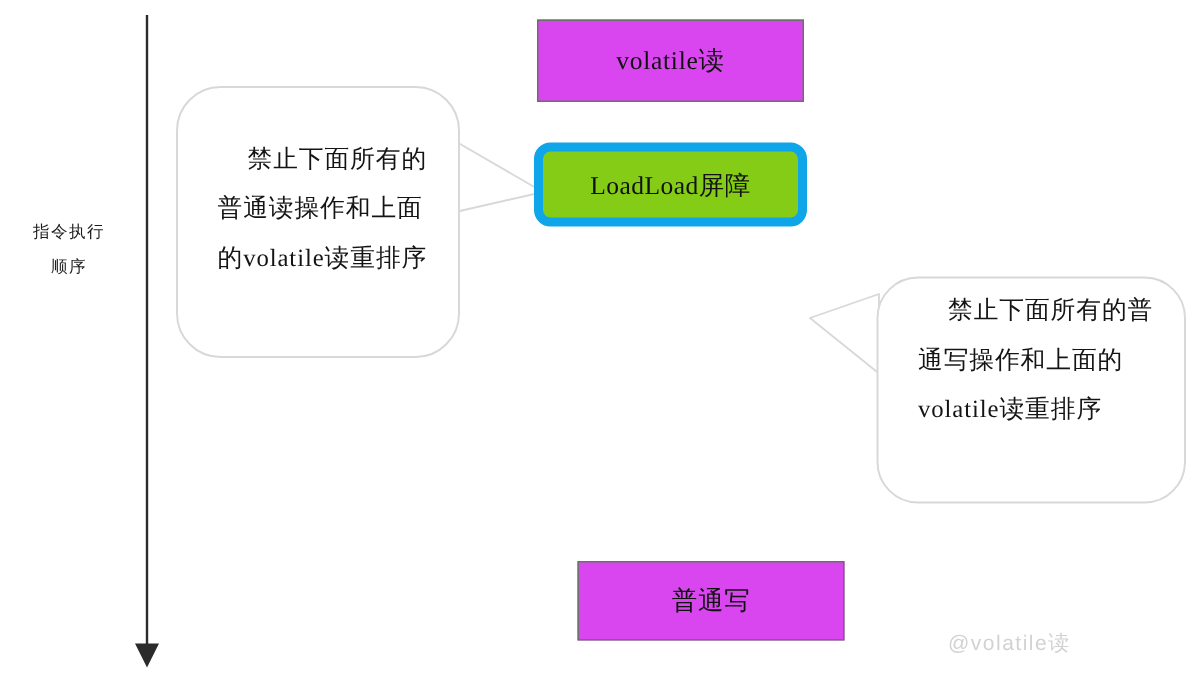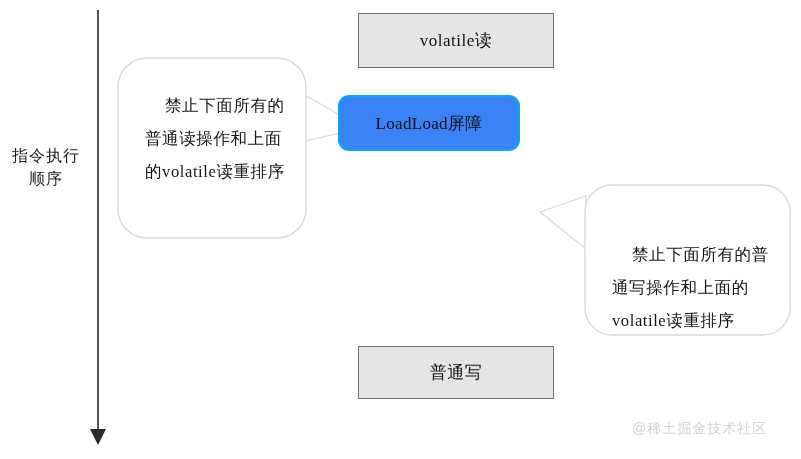--- a/index.html
+++ b/index.html
@@ -22,56 +22,56 @@
     width: 801px;
     height: 459px;
   }
 
   
   .axis-label {
     position: absolute;
     left: 6px;
     top: 144px;
     width: 80px;
-    font-size: 16px;
+    font-size: 11px;
     line-height: 23px;
     color: #1c1c1c;
     text-align: center;
     letter-spacing: 1px;
     white-space: pre-line;
   }
 
   
   .op-box {
     position: absolute;
     left: 358px;
-    width: 196px;
+    width: 178px;
     border: 1px solid #6e6e6e;
-    background: #e5e5e5;
+    background: #d946ef;
     box-sizing: border-box;
     display: flex;
     align-items: center;
     justify-content: center;
     font-size: 17px;
     color: #111111;
     letter-spacing: 0.5px;
   }
   .op-box.b-volatile-read { top: 13px;  height: 55px; }
   .op-box.b-normal-read   { top: 285px; height: 53px; }
-  .op-box.b-normal-write  { top: 346px; height: 53px; }
+  .op-box.b-normal-write  { top: 374px; height: 53px; margin-left: 27px; }
 
   
   .barrier-box {
     position: absolute;
-    left: 338px;
+    left: 356px;
     width: 182px;
     height: 56px;
-    border: 2px solid #0ea5e9;
+    border: 6px solid #0ea5e9;
     border-radius: 11px;
-    background: #3b82f6;
+    background: #84cc16;
     box-sizing: border-box;
     display: flex;
     align-items: center;
     justify-content: center;
     font-size: 17px;
     color: #111111;
     letter-spacing: 0.3px;
   }
   .barrier-box.b-loadload  { top: 95px; }
   .barrier-box.b-loadstore { top: 185px; }
@@ -79,21 +79,21 @@
   
   .callout-text {
     position: absolute;
     font-size: 16.5px;
     line-height: 33px;
     color: #141414;
     letter-spacing: 0.6px;
     white-space: pre-line;
   }
   .callout-text.left-note  { left: 145px; top: 89px;  width: 150px; text-indent: 20px; }
-  .callout-text.right-note { left: 612px; top: 190px; width: 168px; text-indent: 20px; margin-top: 48px; }
+  .callout-text.right-note { left: 612px; top: 190px; width: 168px; text-indent: 20px; }
 
   
   .watermark {
     position: absolute;
     left: 632px;
     top: 420px;
     font-size: 14px;
     color: #d2d2d2;
     letter-spacing: 1px;
     font-family: "Liberation Sans", "DejaVu Sans", sans-serif;
@@ -134,15 +134,15 @@
   <div class="barrier-box b-loadload">LoadLoad屏障</div>
 
 
 
   <div class="op-box b-normal-write">普通写</div>
 
   <div class="callout-text left-note">禁止下面所有的普通读操作和上面的volatile读重排序</div>
 
   <div class="callout-text right-note">禁止下面所有的普通写操作和上面的volatile读重排序</div>
 
-  <div class="watermark">@稀土掘金技术社区</div>
+  <div class="watermark">@volatile读</div>
 
 </div>
 
 </body></html>

